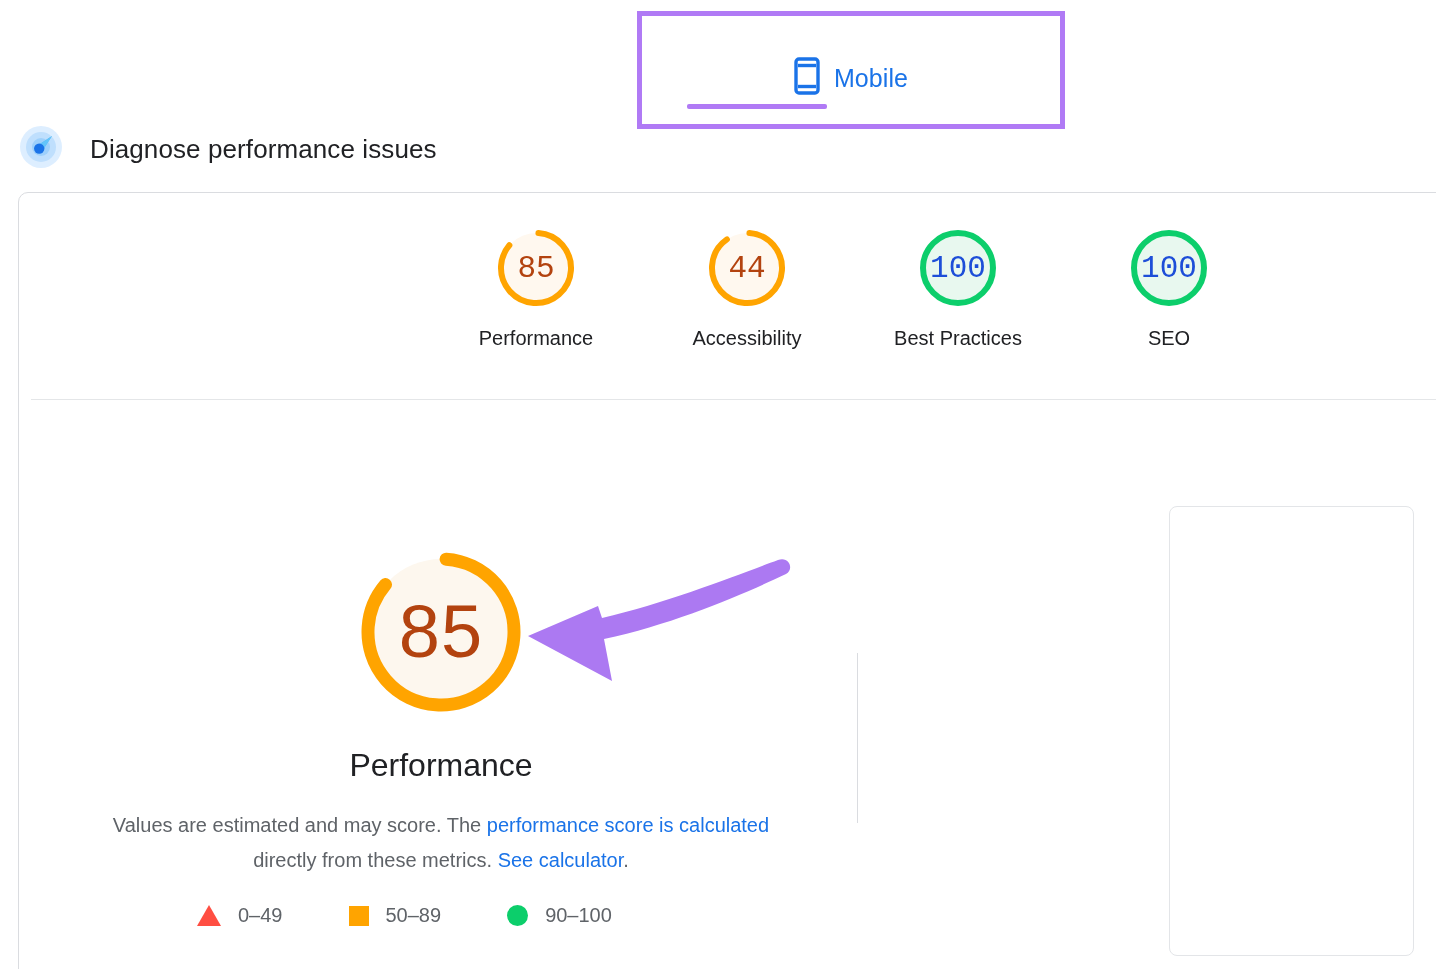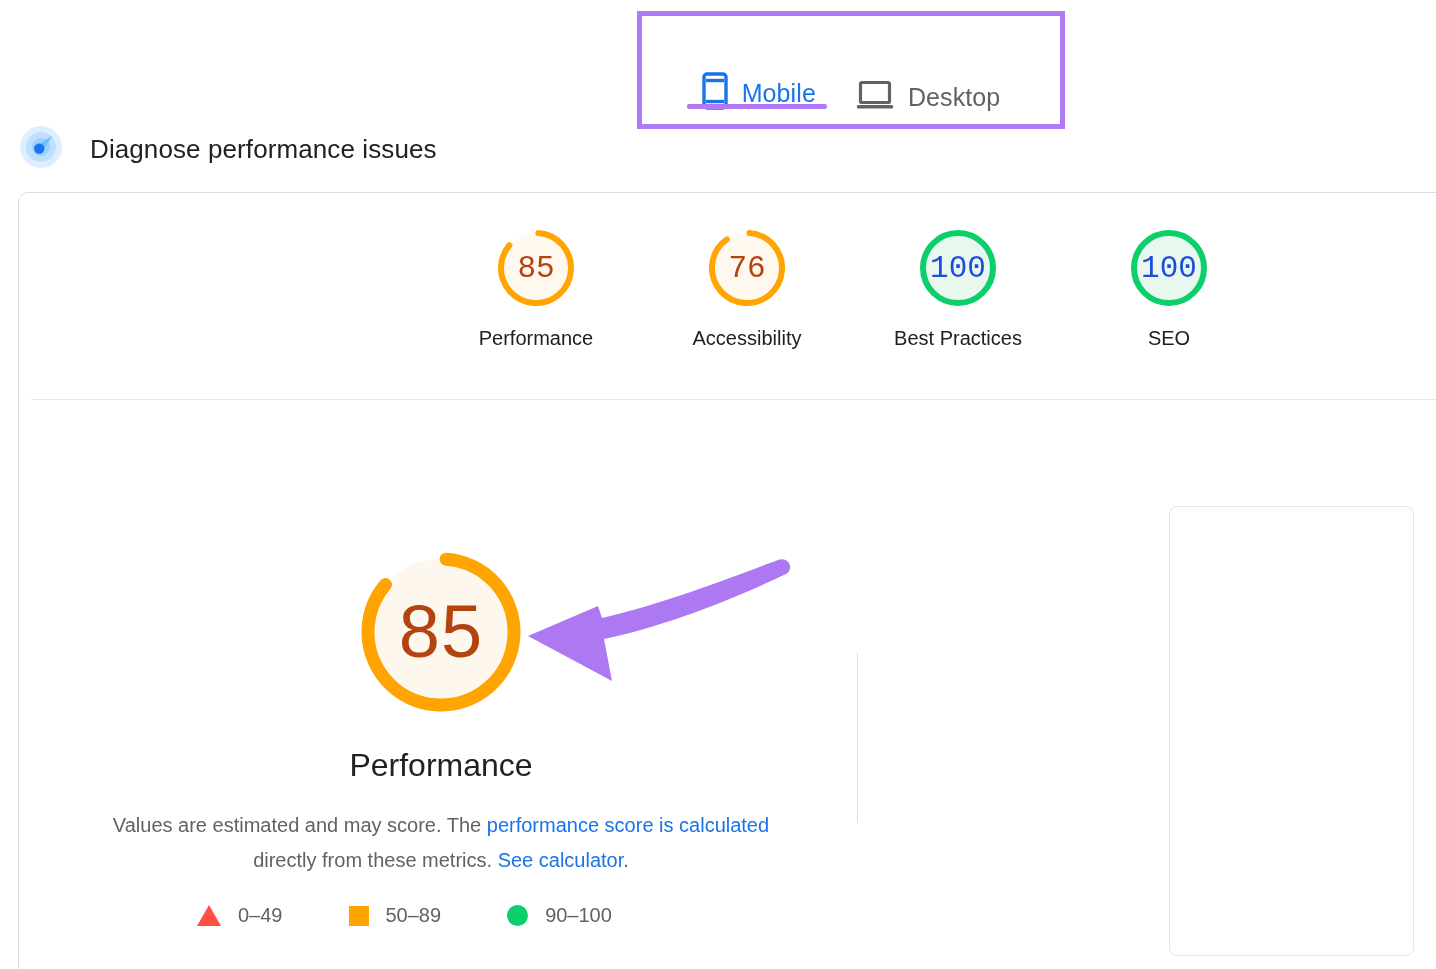--- a/index.html
+++ b/index.html
@@ -20,21 +20,21 @@
     position: absolute;
     left: 637px; top: 11px;
     width: 428px; height: 118px;
     border: 5px solid #b07af5;
     background: #ffffff;
   }
   .device-tabs {
     position: absolute;
     left: 0; top: 0; right: 0; bottom: 0;
     display: flex;
-    align-items: flex-end;
+    align-items: center;
     justify-content: center;
     gap: 40px;
     padding-top: 26px;
   }
   .device-tab {
     display: flex;
     align-items: center;
     gap: 14px;
     cursor: pointer;
     position: relative;
@@ -234,29 +234,20 @@
       <span>
         <svg width="26" height="38" viewBox="0 0 26 38" aria-hidden="true">
           <rect x="2" y="2" width="22" height="34" rx="3" fill="none" stroke="#1a73e8" stroke-width="3.4"></rect>
           <line x1="4" y1="8.5" x2="22" y2="8.5" stroke="#1a73e8" stroke-width="3.4"></line>
           <line x1="4" y1="29.5" x2="22" y2="29.5" stroke="#1a73e8" stroke-width="3.4"></line>
         </svg>
       </span>
       <span class="dev-label">Mobile</span>
     </div>
 
-    <div class="device-tab inactive">
-      <span>
-        <svg width="38" height="30" viewBox="0 0 38 30" aria-hidden="true">
-          <rect x="4.5" y="2.5" width="29" height="20" rx="1.6" fill="none" stroke="#5f6368" stroke-width="3.2"></rect>
-          <rect x="1" y="25" width="36" height="3.4" rx="1.2" fill="#5f6368"></rect>
-        </svg>
-      </span>
-      <span class="dev-label">Desktop</span>
-    </div>
 
     <div class="device-underline"></div>
   </div>
 </div>
 
 <div class="page-heading">
   <span>
     <svg width="46" height="46" viewBox="0 0 46 46" aria-hidden="true">
       <circle cx="23" cy="23" r="21" fill="#ddeeff"></circle>
       <circle cx="23" cy="23" r="15" fill="#bfdffd"></circle>
@@ -285,21 +276,21 @@
       </div>
       <div class="gauge-label">Performance</div>
     </div>
 
     <div class="gauge-item">
       <div class="gauge-ring">
         <svg width="86" height="86" viewBox="0 0 86 86" aria-hidden="true">
           <circle cx="43" cy="43" r="35" fill="#fff8ef"></circle>
           <circle cx="43" cy="43" r="35" fill="none" stroke="#ffa400" stroke-width="6" stroke-linecap="round" stroke-dasharray="195.7 219.9" transform="rotate(-86 43 43)"></circle>
         </svg>
-        <span class="gauge-score orange">76</span>
+        <span class="gauge-score orange">44</span>
       </div>
       <div class="gauge-label">Accessibility</div>
     </div>
 
     <div class="gauge-item">
       <div class="gauge-ring">
         <svg width="86" height="86" viewBox="0 0 86 86" aria-hidden="true">
           <circle cx="43" cy="43" r="35" fill="#e8f8ef"></circle>
           <circle cx="43" cy="43" r="35" fill="none" stroke="#0cce6b" stroke-width="6"></circle>
         </svg>

